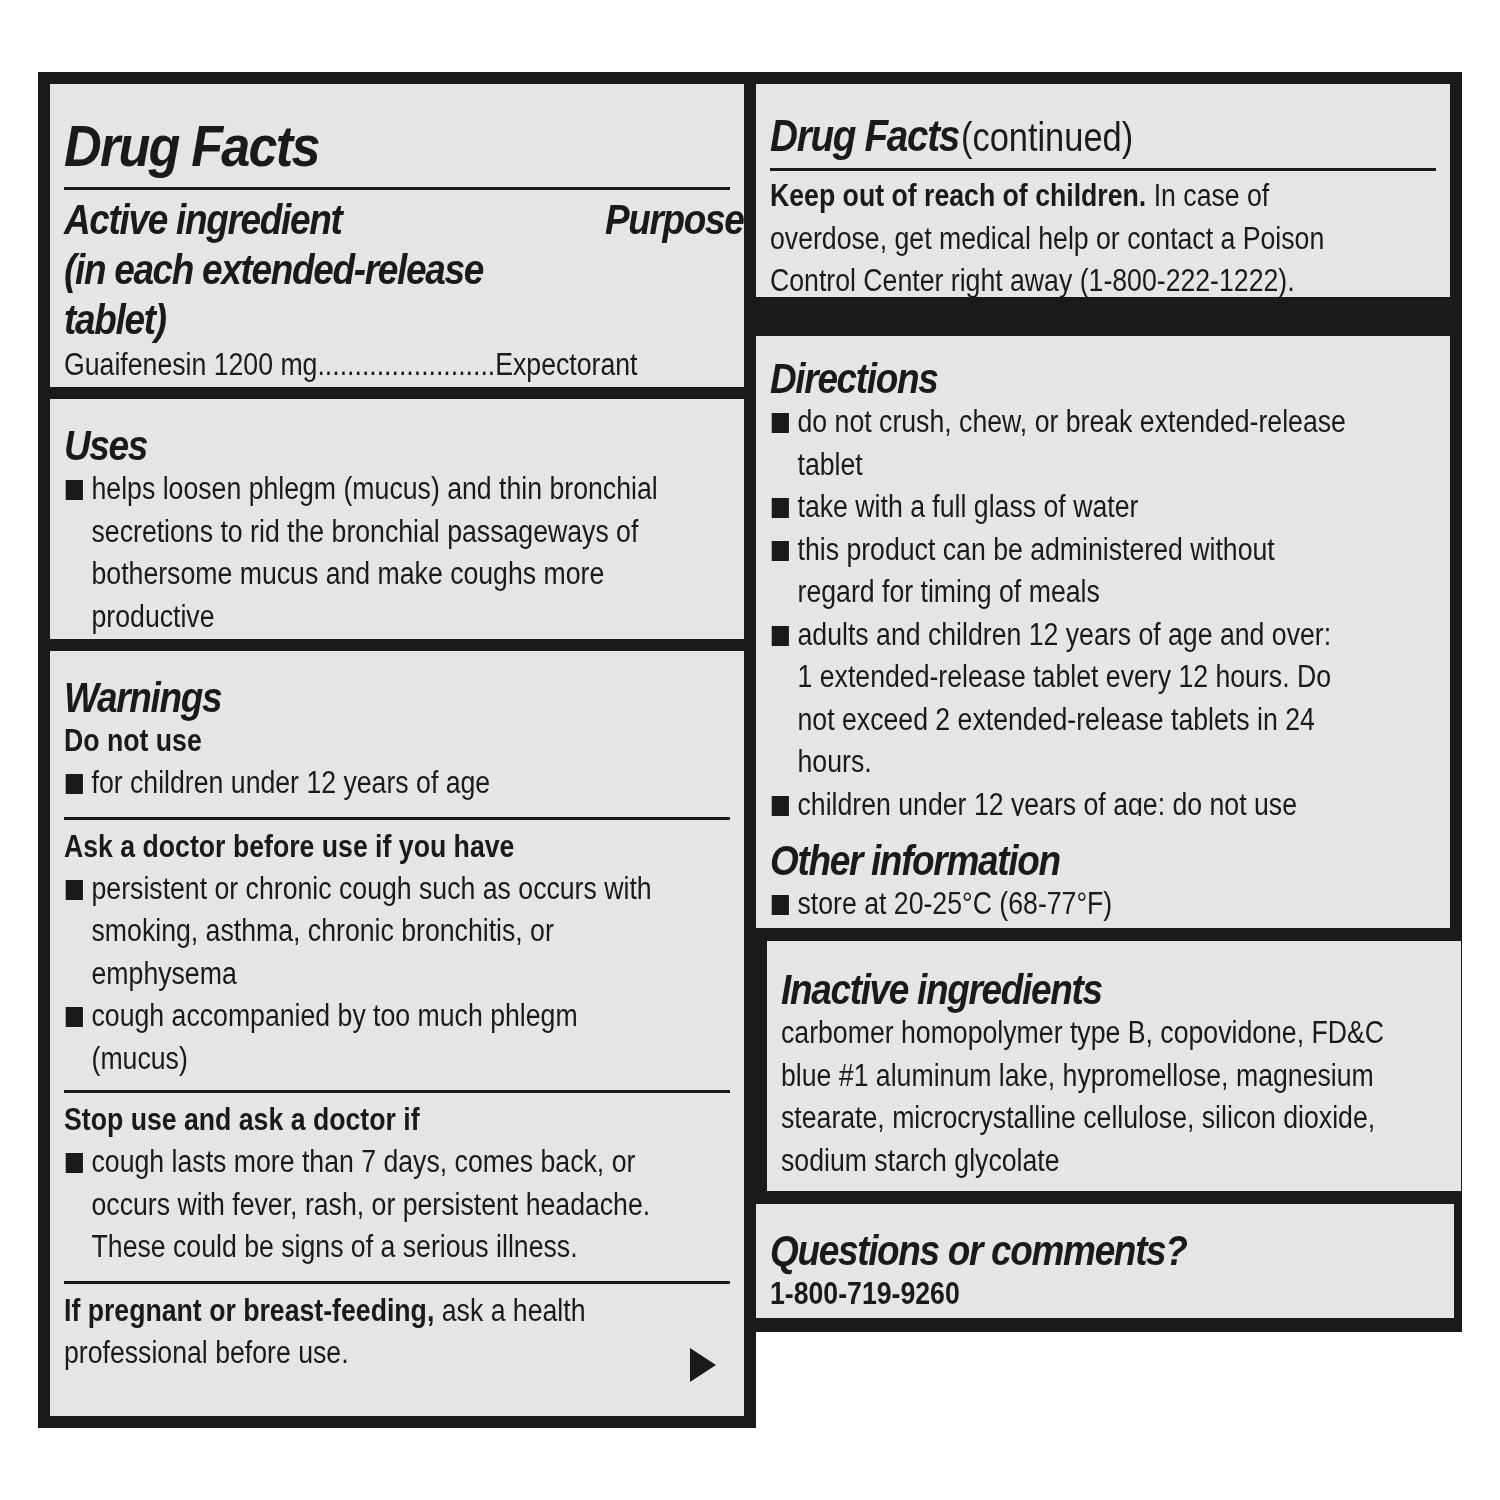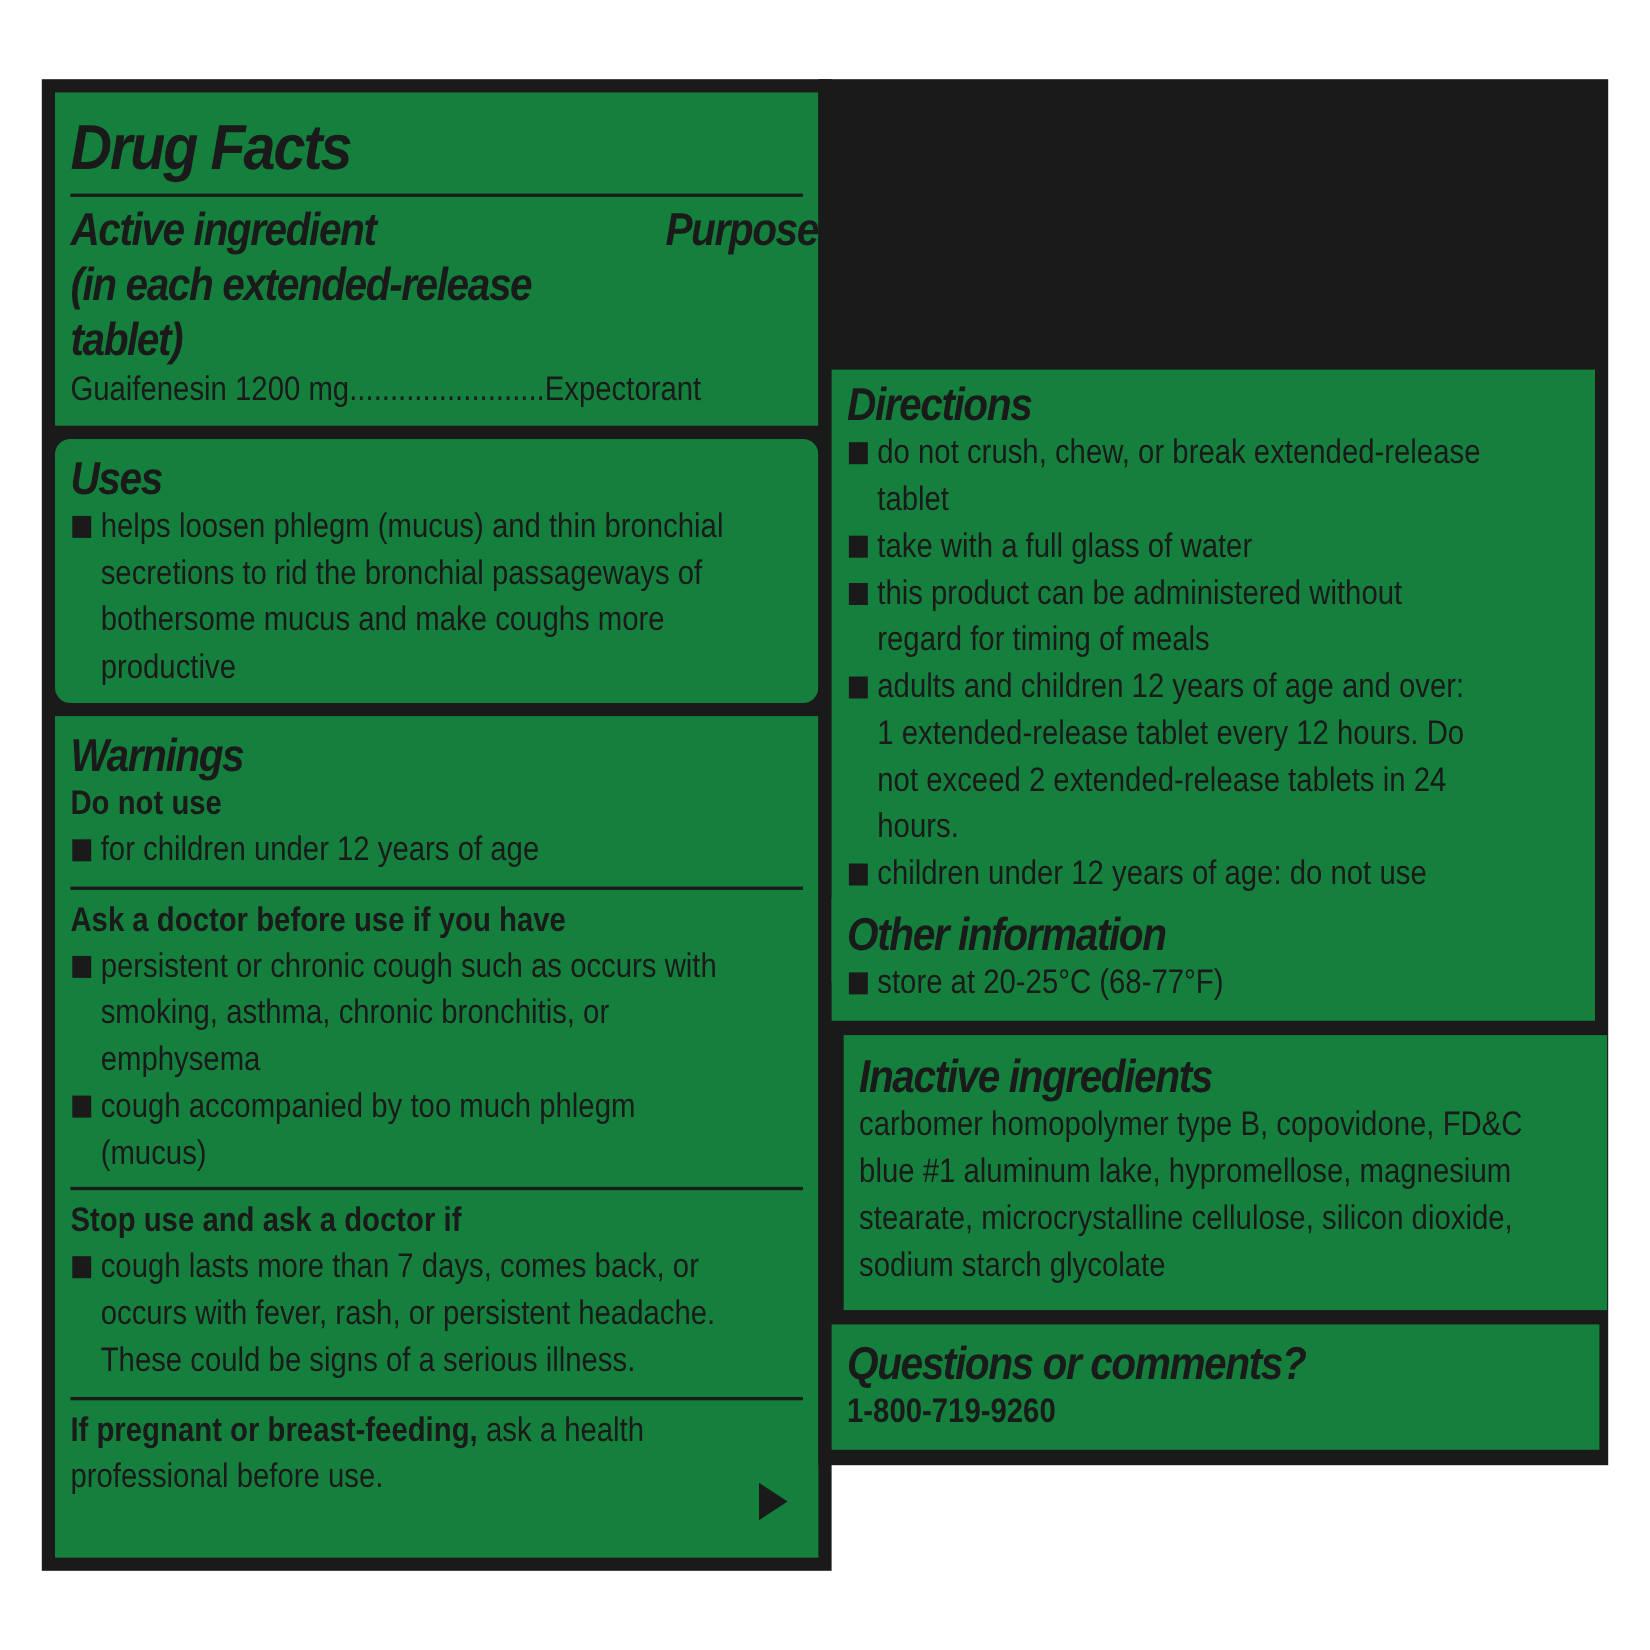--- a/index.html
+++ b/index.html
@@ -1,20 +1,20 @@
 <!DOCTYPE html>
 <html><head>
 <meta charset="utf-8">
 <style>
   html,body{margin:0;padding:0;background:#fff;}
   body{width:1500px;height:1500px;position:relative;font-family:"Liberation Sans",sans-serif;color:#1a1a1a;overflow:hidden;}
   .col{position:absolute;background:#1a1a1a;}
   .left{left:38px;top:72px;width:718px;height:1356px;}
   .right{left:744px;top:72px;width:718px;height:1260px;}
-  .panel{position:absolute;background:#15803d;box-sizing:border-box;padding:0 14px;}
+  .panel{position:absolute;background:#e5e5e5;box-sizing:border-box;padding:11px 14px;}
   .h-big{font-style:italic;font-weight:bold;font-size:58px;letter-spacing:-2px;line-height:1;transform:scaleX(0.9);transform-origin:left;}
   .h-sec{font-style:italic;font-weight:bold;font-size:42px;letter-spacing:-1.5px;line-height:1.05;transform:scaleX(0.88);transform-origin:left;white-space:nowrap;}
   .txt{font-size:31px;line-height:42.5px;transform:scaleX(0.86);transform-origin:left;width:116%;}
   .b{font-weight:bold;}
   .rule{height:3px;background:#1a1a1a;margin:0;}
   .bullet{position:relative;padding-left:32px;}
   .bullet .sq{position:absolute;left:2px;top:12px;width:20px;height:20px;background:#1a1a1a;}
   .sub{font-weight:bold;font-size:31px;line-height:42px;transform:scaleX(0.86);transform-origin:left;width:116%;}
   .arrow{position:absolute;right:28px;bottom:34px;width:0;height:0;border-top:17px solid transparent;border-bottom:17px solid transparent;border-left:26px solid #1a1a1a;}
 </style>
@@ -29,21 +29,21 @@
       <div class="h-sec" style="margin-top:8px;">Active ingredient</div>
       <div class="h-sec" style="position:absolute;right:-14px;top:0;transform-origin:right;">Purpose</div>
       <div class="h-sec" style="margin-top:6px;">(in each extended-release</div>
       <div class="h-sec" style="margin-top:6px;">tablet)</div>
     </div>
     <div class="txt" style="margin-top:2px;white-space:nowrap;">
       <span>Guaifenesin 1200 mg</span><span>........................</span><span>Expectorant</span>
     </div>
   </div>
 
-  <div class="panel" style="left:12px;top:327px;width:694px;height:240px;border-radius:14px;">
+  <div class="panel" style="left:12px;top:327px;width:694px;height:240px;">
     <div class="h-sec" style="margin-top:14px;">Uses</div>
     <div class="txt bullet" style="width:104%;"><span class="sq"></span><span>helps loosen phlegm (mucus) and thin bronchial secretions to rid the bronchial passageways of bothersome mucus and make coughs more productive</span></div>
   </div>
 
   <div class="panel" style="left:12px;top:579px;width:694px;height:765px;">
     <div class="h-sec" style="margin-top:14px;">Warnings</div>
     <div class="sub">Do not use</div>
     <div class="txt bullet"><span class="sq"></span><span>for children under 12 years of age</span></div>
     <div class="rule" style="margin-top:12px;width:666px;"></div>
     <div class="sub" style="margin-top:6px;">Ask a doctor before use if you have</div>
@@ -52,20 +52,27 @@
     <div class="rule" style="margin-top:10px;width:666px;"></div>
     <div class="sub" style="margin-top:6px;">Stop use and ask a doctor if</div>
     <div class="txt bullet" style="width:100%;"><span class="sq"></span><span>cough lasts more than 7 days, comes back, or occurs with fever, rash, or persistent headache. These could be signs of a serious illness.</span></div>
     <div class="rule" style="margin-top:12px;width:666px;"></div>
     <div class="txt" style="margin-top:6px;width:102%;"><span class="b">If pregnant or breast-feeding,</span><span> ask a health professional before use.</span></div>
     <div class="arrow"></div>
   </div>
 </div>
 
 <div class="col right">
+  <div class="panel" style="left:12px;top:12px;width:694px;height:213px;">
+    <div style="margin-top:18px;white-space:nowrap;">
+      <span class="h-sec" style="display:inline-block;font-size:44px;">Drug Facts</span><span style="display:inline-block;font-size:40px;transform:scaleX(0.86);transform-origin:left;margin-left:-24px;">(continued)</span>
+    </div>
+    <div class="rule" style="margin-top:8px;width:666px;"></div>
+    <div class="txt" style="margin-top:4px;width:108%;"><span class="b">Keep out of reach of children.</span><span> In case of overdose, get medical help or contact a Poison Control Center right away (1-800-222-1222).</span></div>
+  </div>
 
   <div class="panel" style="left:12px;top:238px;width:694px;height:557px;margin-top:26px;">
     <div class="h-sec" style="margin-top:10px;">Directions</div>
     <div class="txt bullet" style="width:106%;"><span class="sq"></span><span>do not crush, chew, or break extended-release tablet</span></div>
     <div class="txt bullet"><span class="sq"></span><span>take with a full glass of water</span></div>
     <div class="txt bullet" style="width:96%;"><span class="sq"></span><span>this product can be administered without regard for timing of meals</span></div>
     <div class="txt bullet" style="width:95%;"><span class="sq"></span><span>adults and children 12 years of age and over: 1 extended-release tablet every 12 hours. Do not exceed 2 extended-release tablets in 24 hours.</span></div>
     <div class="txt bullet"><span class="sq"></span><span>children under 12 years of age: do not use</span></div>
   </div>
 

